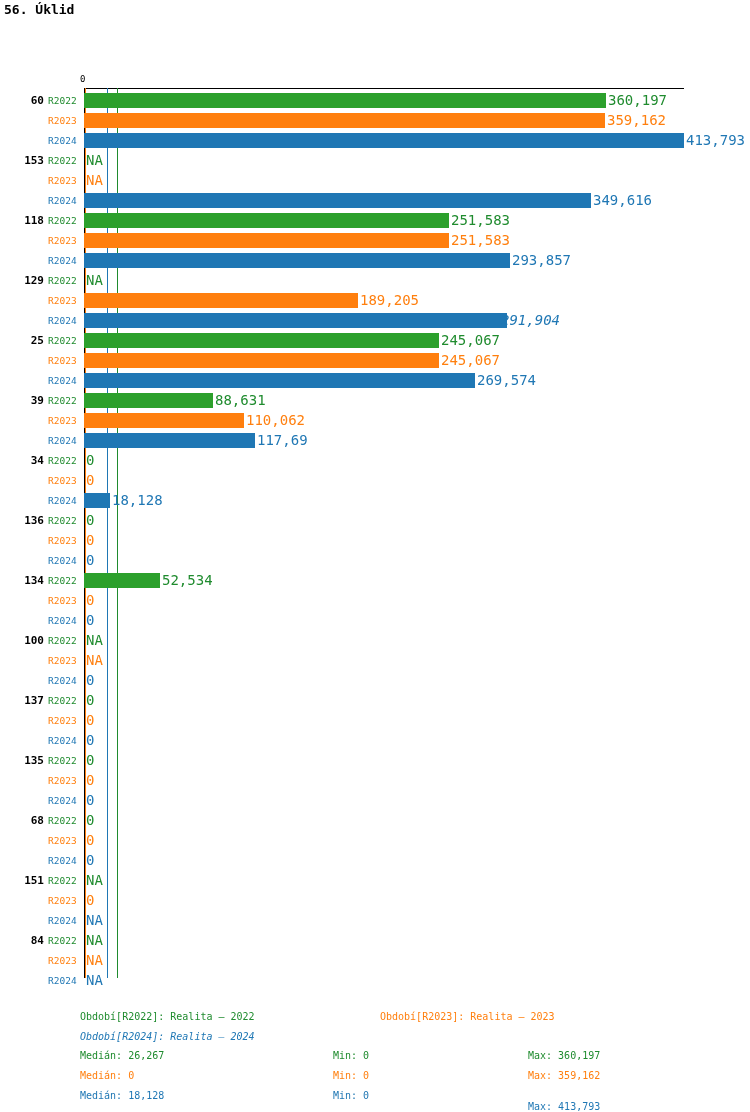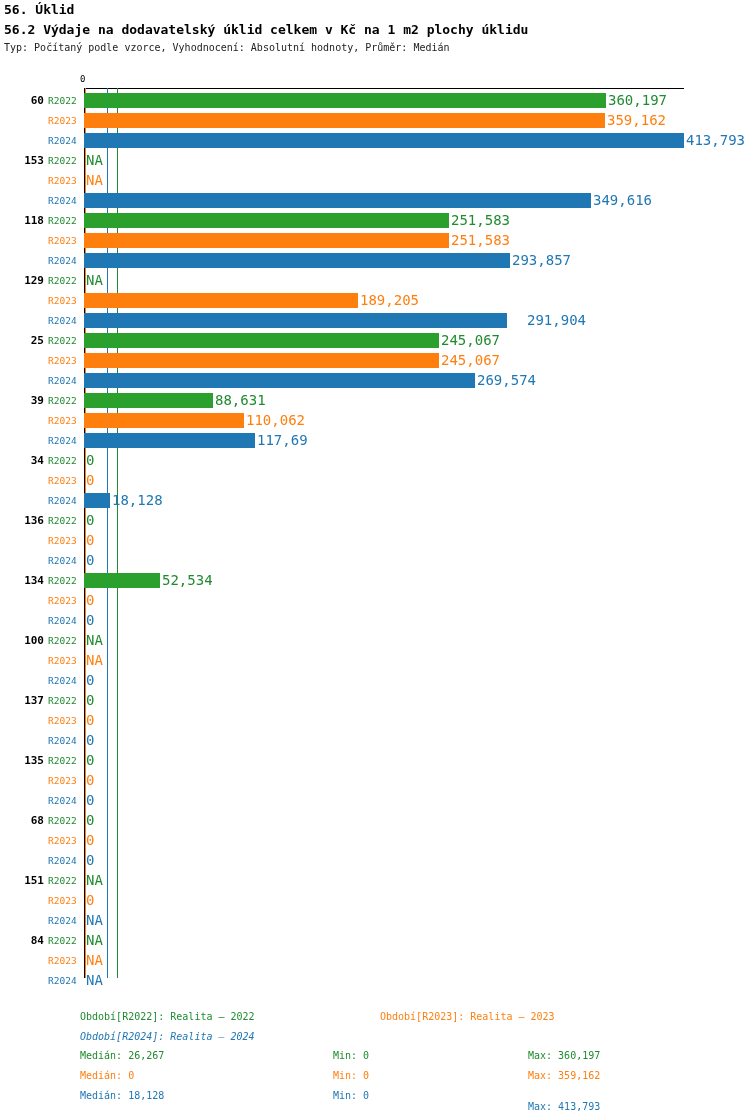--- a/index.html
+++ b/index.html
@@ -132,22 +132,20 @@
     position: absolute;
     white-space: nowrap;
   }
 </style>
 </head>
 <body>
 
 <div class="page">
 
   <div class="hdr-title">56. Úklid</div>
-  <div class="hdr-sub">56.2 Výdaje na dodavatelský úklid celkem v Kč na 1 m2 plochy úklidu</div>
-  <div class="hdr-meta">Typ: Počítaný podle vzorce, Vyhodnocení: Absolutní hodnoty, Průměr: Medián</div>
 
   <div class="plot">
     <div class="axis-label-zero" style="left:80px; top:14px;">0</div>
     <div class="axis-line" style="left:84px; top:28px; width:600px; height:1px;"></div>
     <div class="axis-line" style="left:84px; top:28px; width:1px; height:890px;"></div>
 
     <div class="grid-v" style="left:117px; top:28px; height:890px;"></div>
     <div class="grid-v blue" style="left:107px; top:28px; height:890px;"></div>
     <div class="grid-v orange" style="left:85px; top:28px; height:890px;"></div>
 
@@ -211,21 +209,21 @@
             <div class="bar-value c-2022" style="left: 86px;">NA</div>
           </div>
           <div class="bar-row" style="top: 20px; width: 750px;">
             <div class="series-label c-2023">R2023</div>
             <div class="bar b-2023" style="width: 274px;"></div>
             <div class="bar-value c-2023" style="left: 360px;">189,205</div>
           </div>
           <div class="bar-row" style="top: 40px; width: 750px;">
             <div class="series-label c-2024">R2024</div>
             <div class="bar b-2024" style="width: 423px;"></div>
-            <div class="bar-value c-2024" style="left: 527px;">291,904</div>
+            <div class="bar-value c-2024" style="left: 501px; font-style: italic;">291,904</div>
           </div>
         </div>
         <div class="rowgroup" style="top: 272px; height: 60px;">
           <div class="grp-label" style="top: 2px;">25</div>
           <div class="bar-row" style="top: 0px; width: 750px;">
             <div class="series-label c-2022">R2022</div>
             <div class="bar b-2022" style="width: 355px;"></div>
             <div class="bar-value c-2022" style="left: 441px;">245,067</div>
           </div>
           <div class="bar-row" style="top: 20px; width: 750px;">

